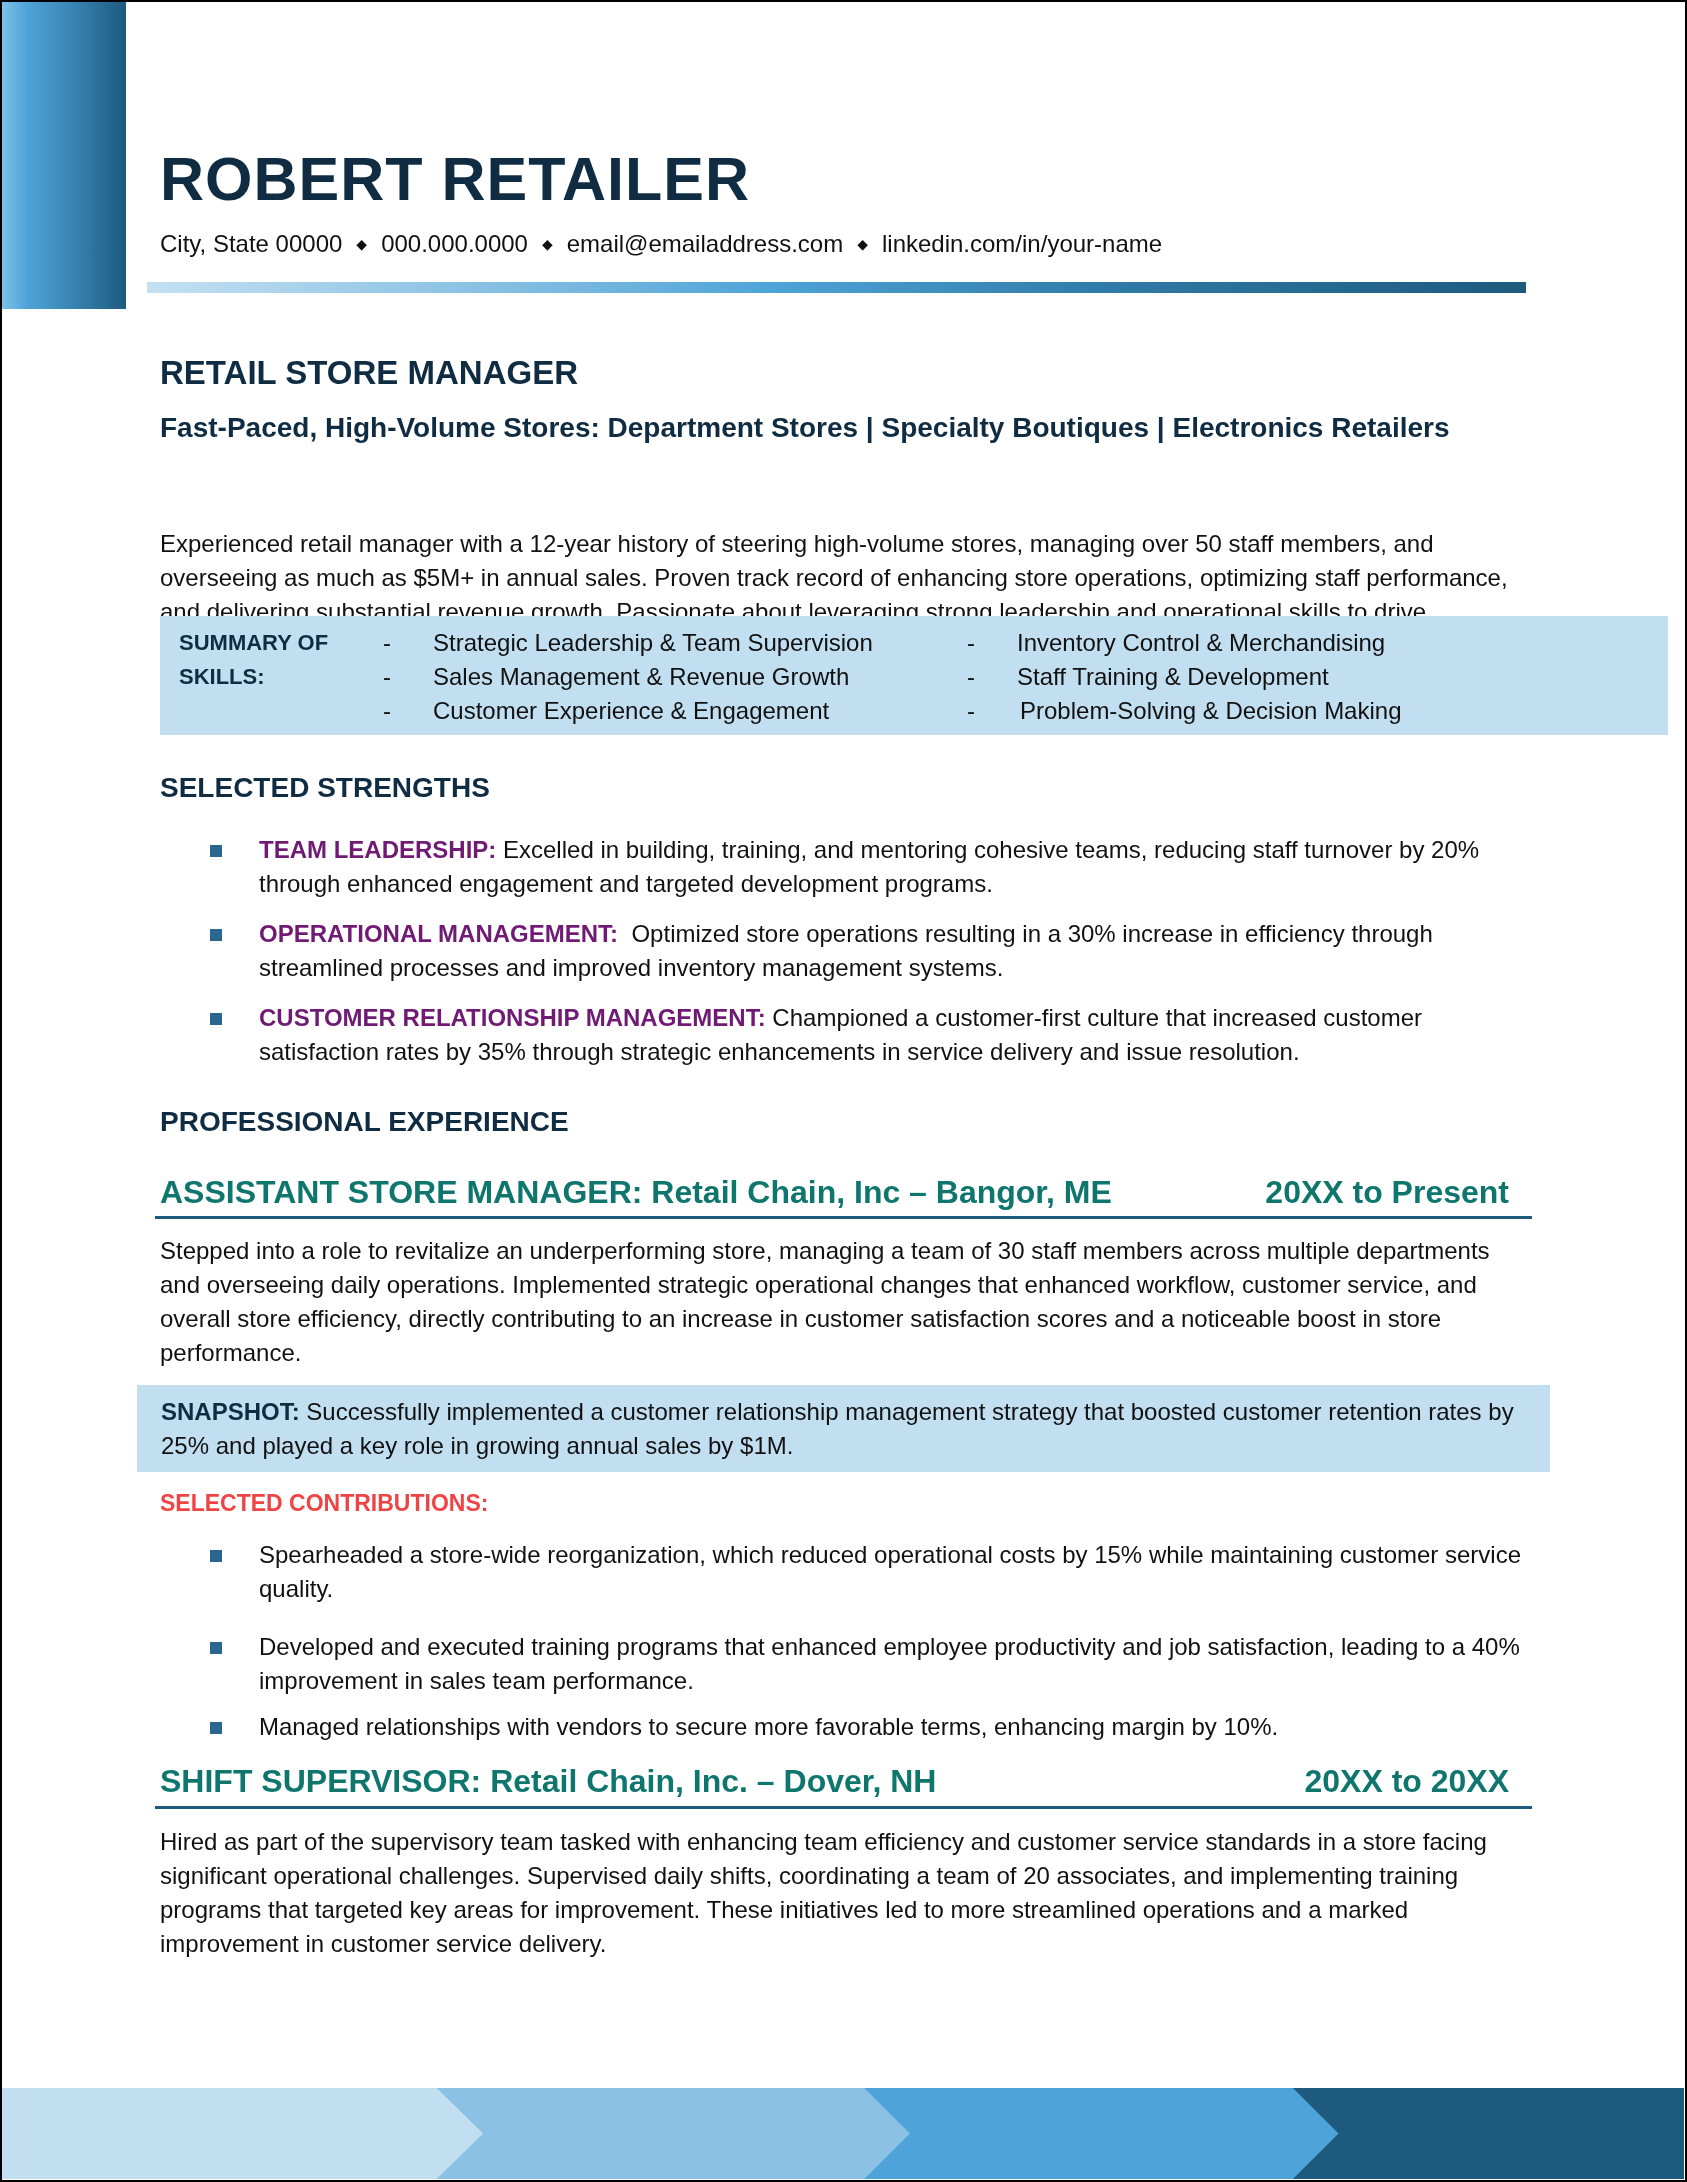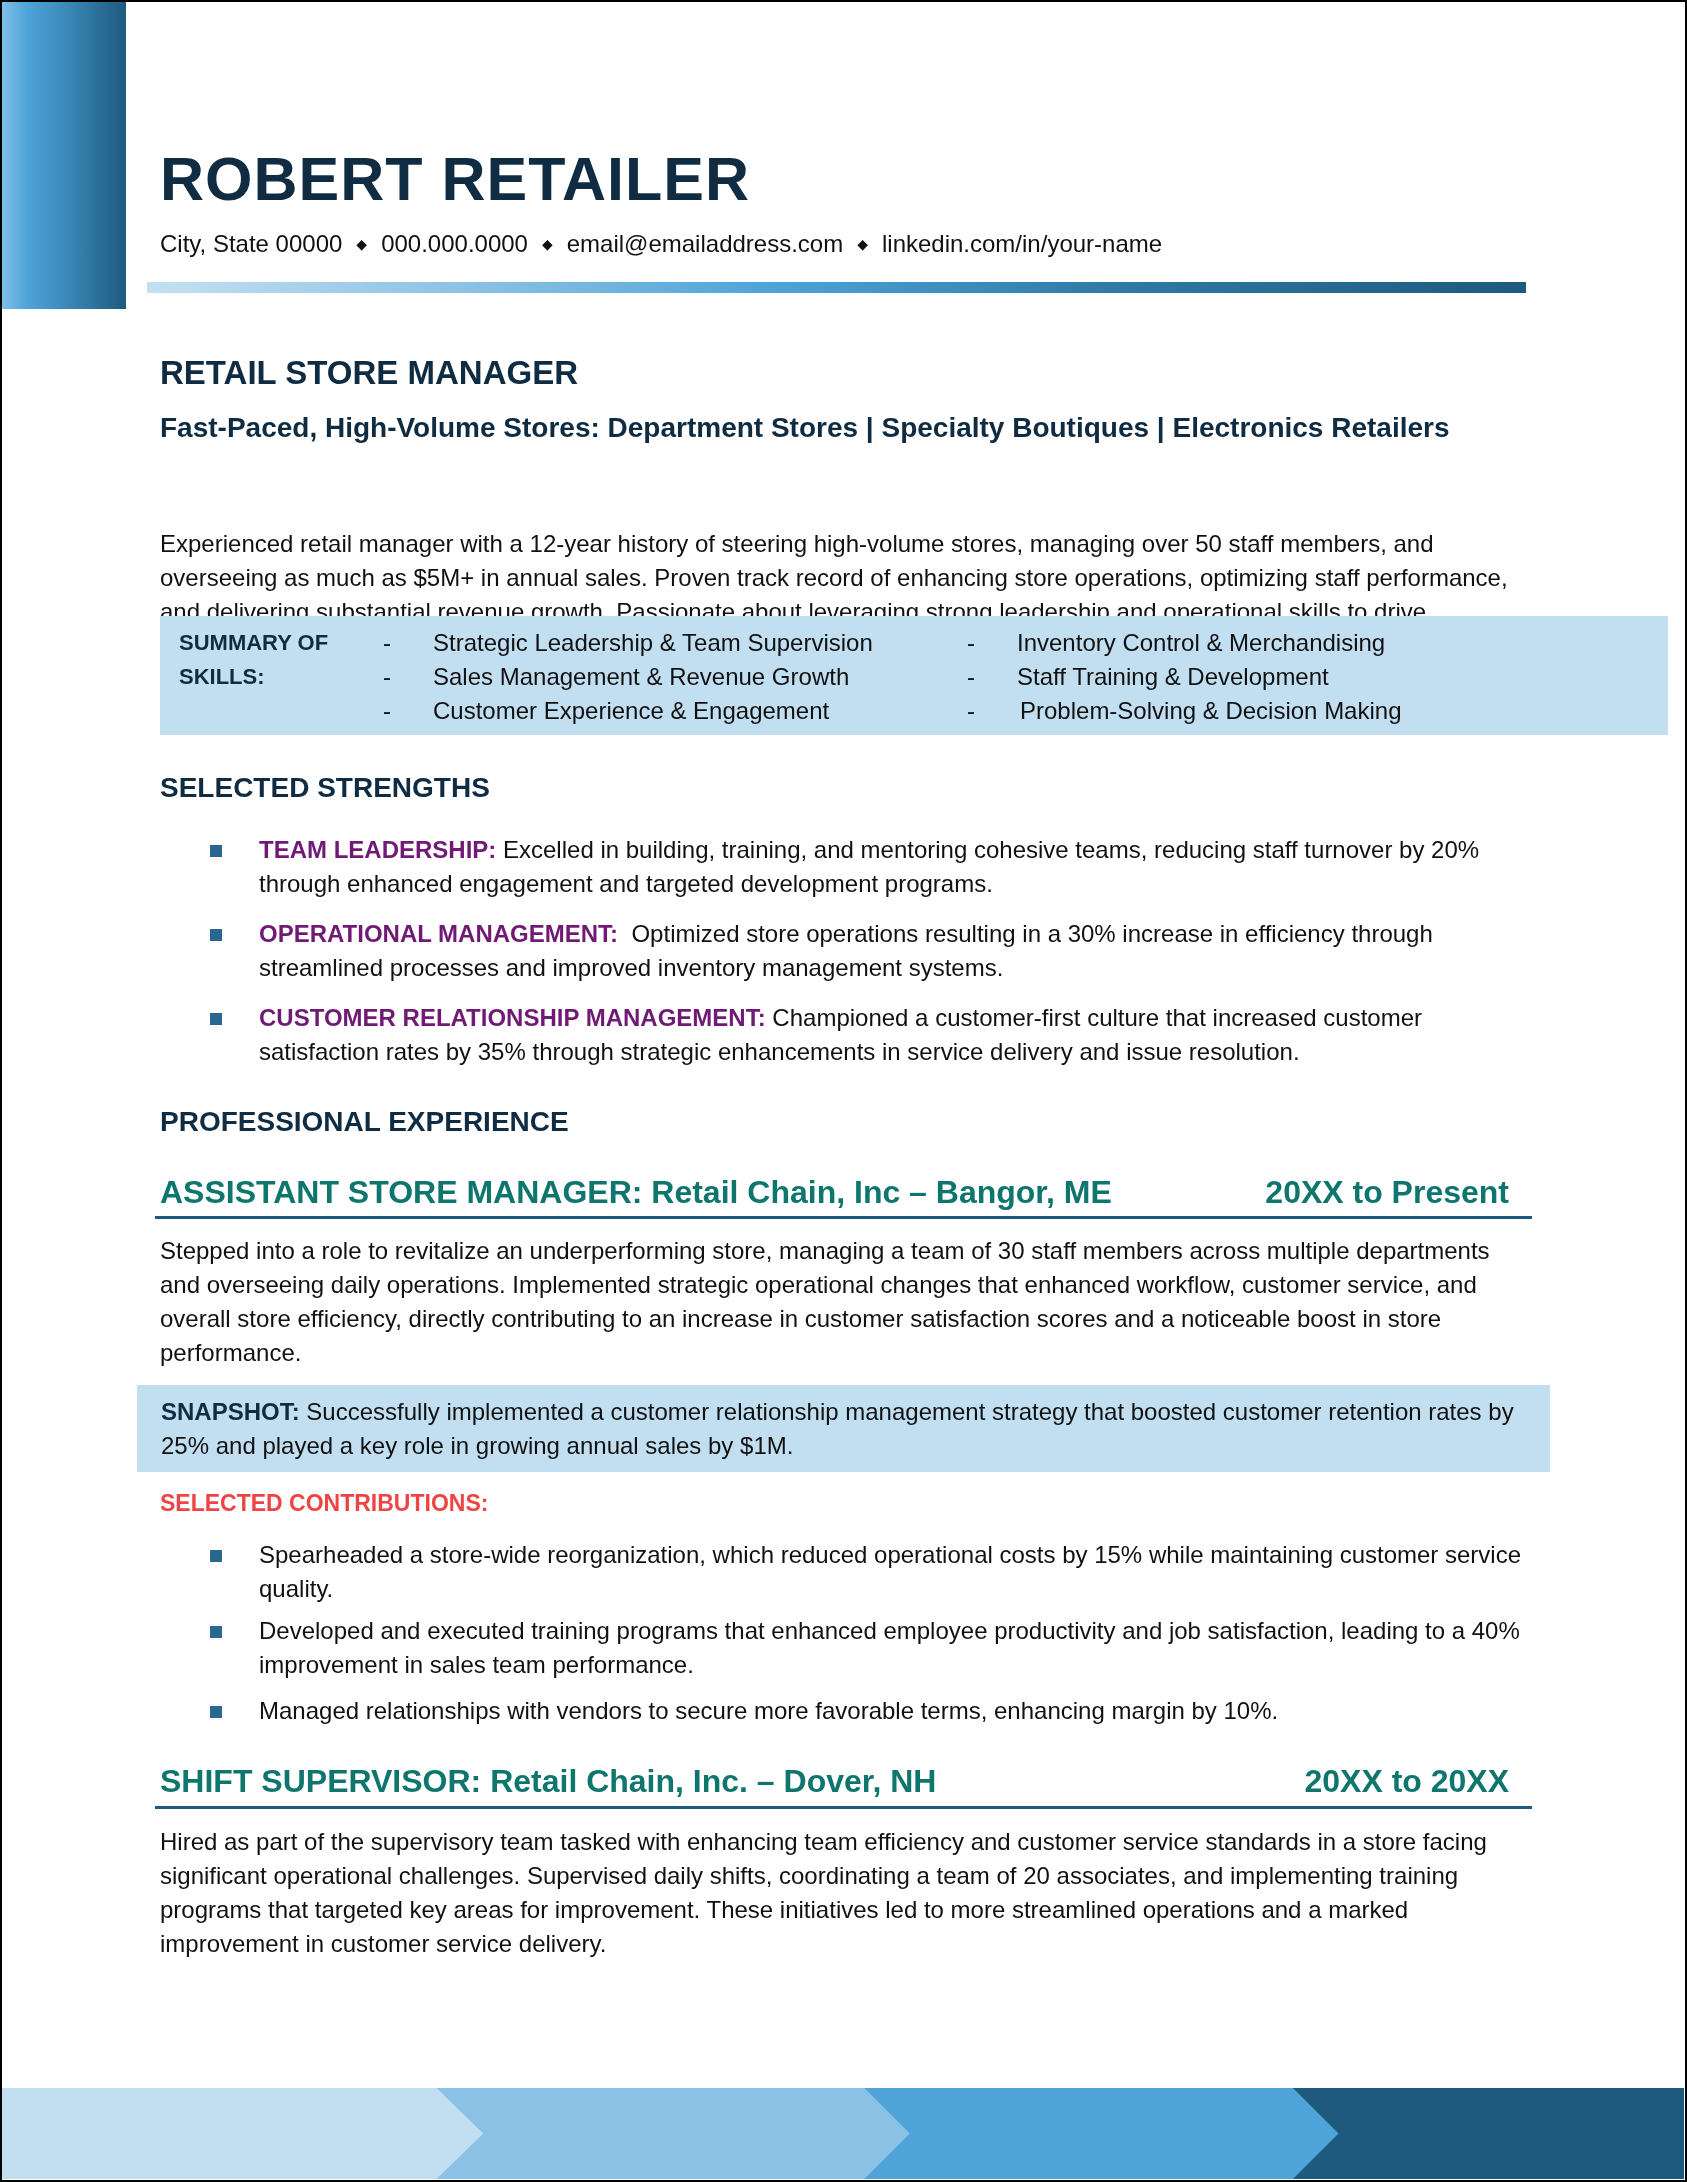--- a/index.html
+++ b/index.html
@@ -108,21 +108,21 @@
 </div>
 <div class="job-rule" style="top:1216px;"></div>
 <div class="para" style="top:1234px;">Stepped into a role to revitalize an underperforming store, managing a team of 30 staff members across multiple departments and overseeing daily operations. Implemented strategic operational changes that enhanced workflow, customer service, and overall store efficiency, directly contributing to an increase in customer satisfaction scores and a noticeable boost in store performance.</div>
 
 <div class="snapshot">
   <div class="txt"><b>SNAPSHOT:</b><span> Successfully implemented a customer relationship management strategy that boosted customer retention rates by 25% and played a key role in growing annual sales by $1M.</span></div>
 </div>
 
 <div class="contrib-head">SELECTED CONTRIBUTIONS:</div>
 <div class="bullets" style="top:1538px;">
-  <div class="bullet" style="margin-bottom:8px"><span class="sq"></span><span>Spearheaded a store-wide reorganization, which reduced operational costs by 15% while maintaining customer service quality.</span></div>
+  <div class="bullet" style="margin-bottom:24px"><span class="sq"></span><span>Spearheaded a store-wide reorganization, which reduced operational costs by 15% while maintaining customer service quality.</span></div>
   <div class="bullet" style="margin-bottom:12px"><span class="sq"></span><span>Developed and executed training programs that enhanced employee productivity and job satisfaction, leading to a 40% improvement in sales team performance.</span></div>
   <div class="bullet"><span class="sq"></span><span>Managed relationships with vendors to secure more favorable terms, enhancing margin by 10%.</span></div>
 </div>
 
 <div class="job-head" style="top:1763px;">
   <span>SHIFT SUPERVISOR: Retail Chain, Inc. – Dover, NH</span>
   <span>20XX to 20XX</span>
 </div>
 <div class="job-rule" style="top:1806px;"></div>
 <div class="para" style="top:1825px;">Hired as part of the supervisory team tasked with enhancing team efficiency and customer service standards in a store facing significant operational challenges. Supervised daily shifts, coordinating a team of 20 associates, and implementing training programs that targeted key areas for improvement. These initiatives led to more streamlined operations and a marked improvement in customer service delivery.</div>

